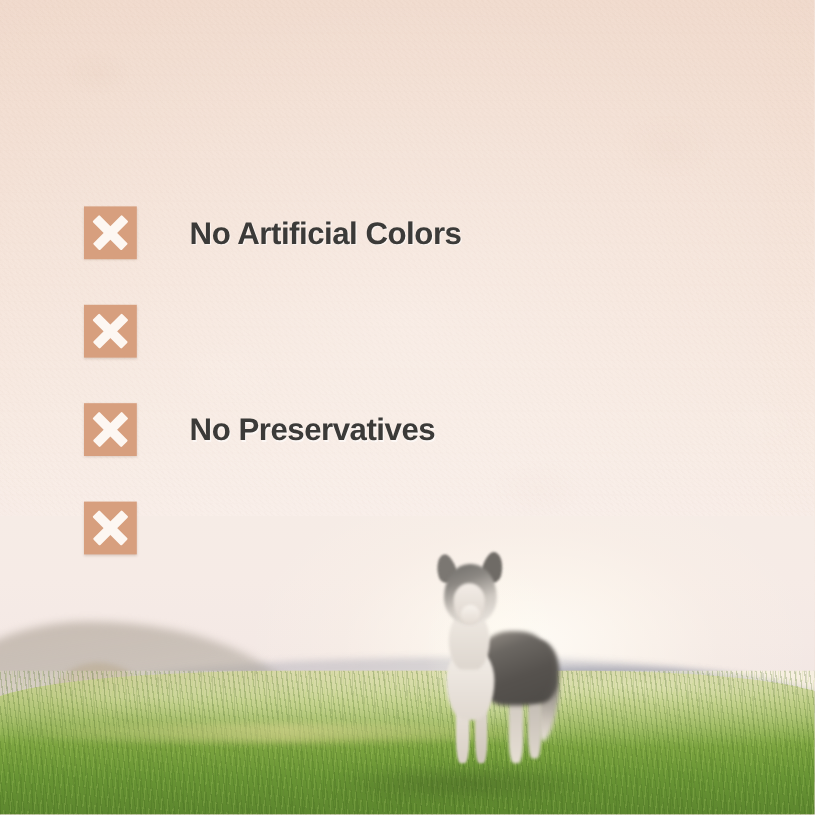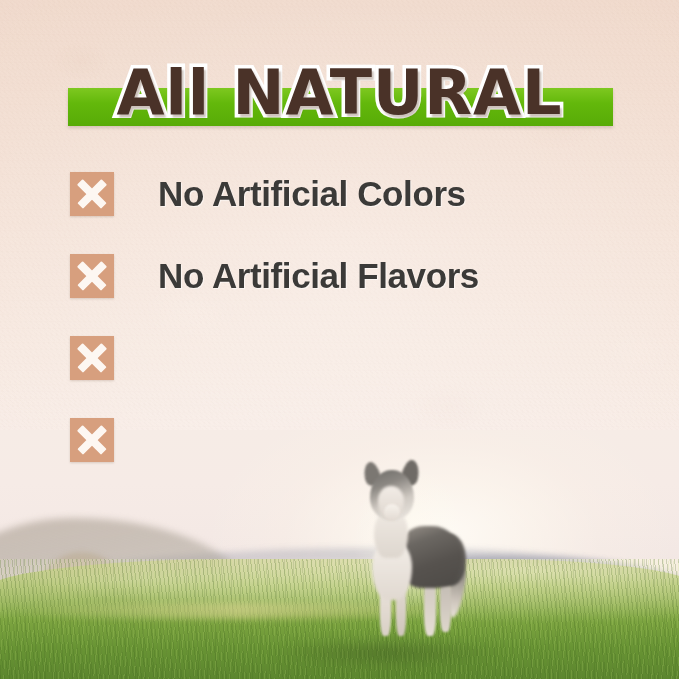--- a/index.html
+++ b/index.html
@@ -236,21 +236,21 @@
     position:absolute; left:50%; top:50%;
     width:34px; height:7.5px;
     margin-left:-17px; margin-top:-3.75px;
     background:#fdf7f2;
     border-radius:1px;
   }
   .xbox span.s1 { transform:rotate(45deg); }
   .xbox span.s2 { transform:rotate(-45deg); }
   .claim-label {
     margin-left:44px;
-    font-size:35px;
+    font-size:26px;
     font-weight:bold;
     color:#3b3a38;
     letter-spacing:-0.4px;
     text-shadow:1px 1px 0 rgba(255,255,255,.55);
     font-family:"Liberation Sans", sans-serif;
     white-space:nowrap;
   }
 </style>
 </head>
 <body>
@@ -296,48 +296,44 @@
       <div class="d-chest"></div>
       <div class="d-neck"></div>
       <div class="d-earL"></div>
       <div class="d-earR"></div>
       <div class="d-head"></div>
       <div class="d-face"></div>
       <div class="d-muzz"></div>
     </div>
   </div>
 
-  <div class="headline-wrap">
-    <div class="green-bar"></div>
-    <div class="headline">All NATURAL</div>
-  </div>
 
   <div class="claims">
 
     <div class="claim">
       <div class="xbox">
         <span class="s1"></span>
           <span class="s2"></span>
       </div>
       <div class="claim-label">No Artificial Colors</div>
     </div>
 
     <div class="claim">
       <div class="xbox">
         <span class="s1"></span>
           <span class="s2"></span>
       </div>
-      <div class="claim-label">No Artificial Flavors</div>
     </div>
 
     <div class="claim">
       <div class="xbox">
         <span class="s1"></span>
           <span class="s2"></span>
       </div>
+      <div class="claim-label">No Preservatives</div>
     </div>
 
     <div class="claim">
       <div class="xbox">
         <span class="s1"></span>
           <span class="s2"></span>
       </div>
     </div>
 
   </div>

